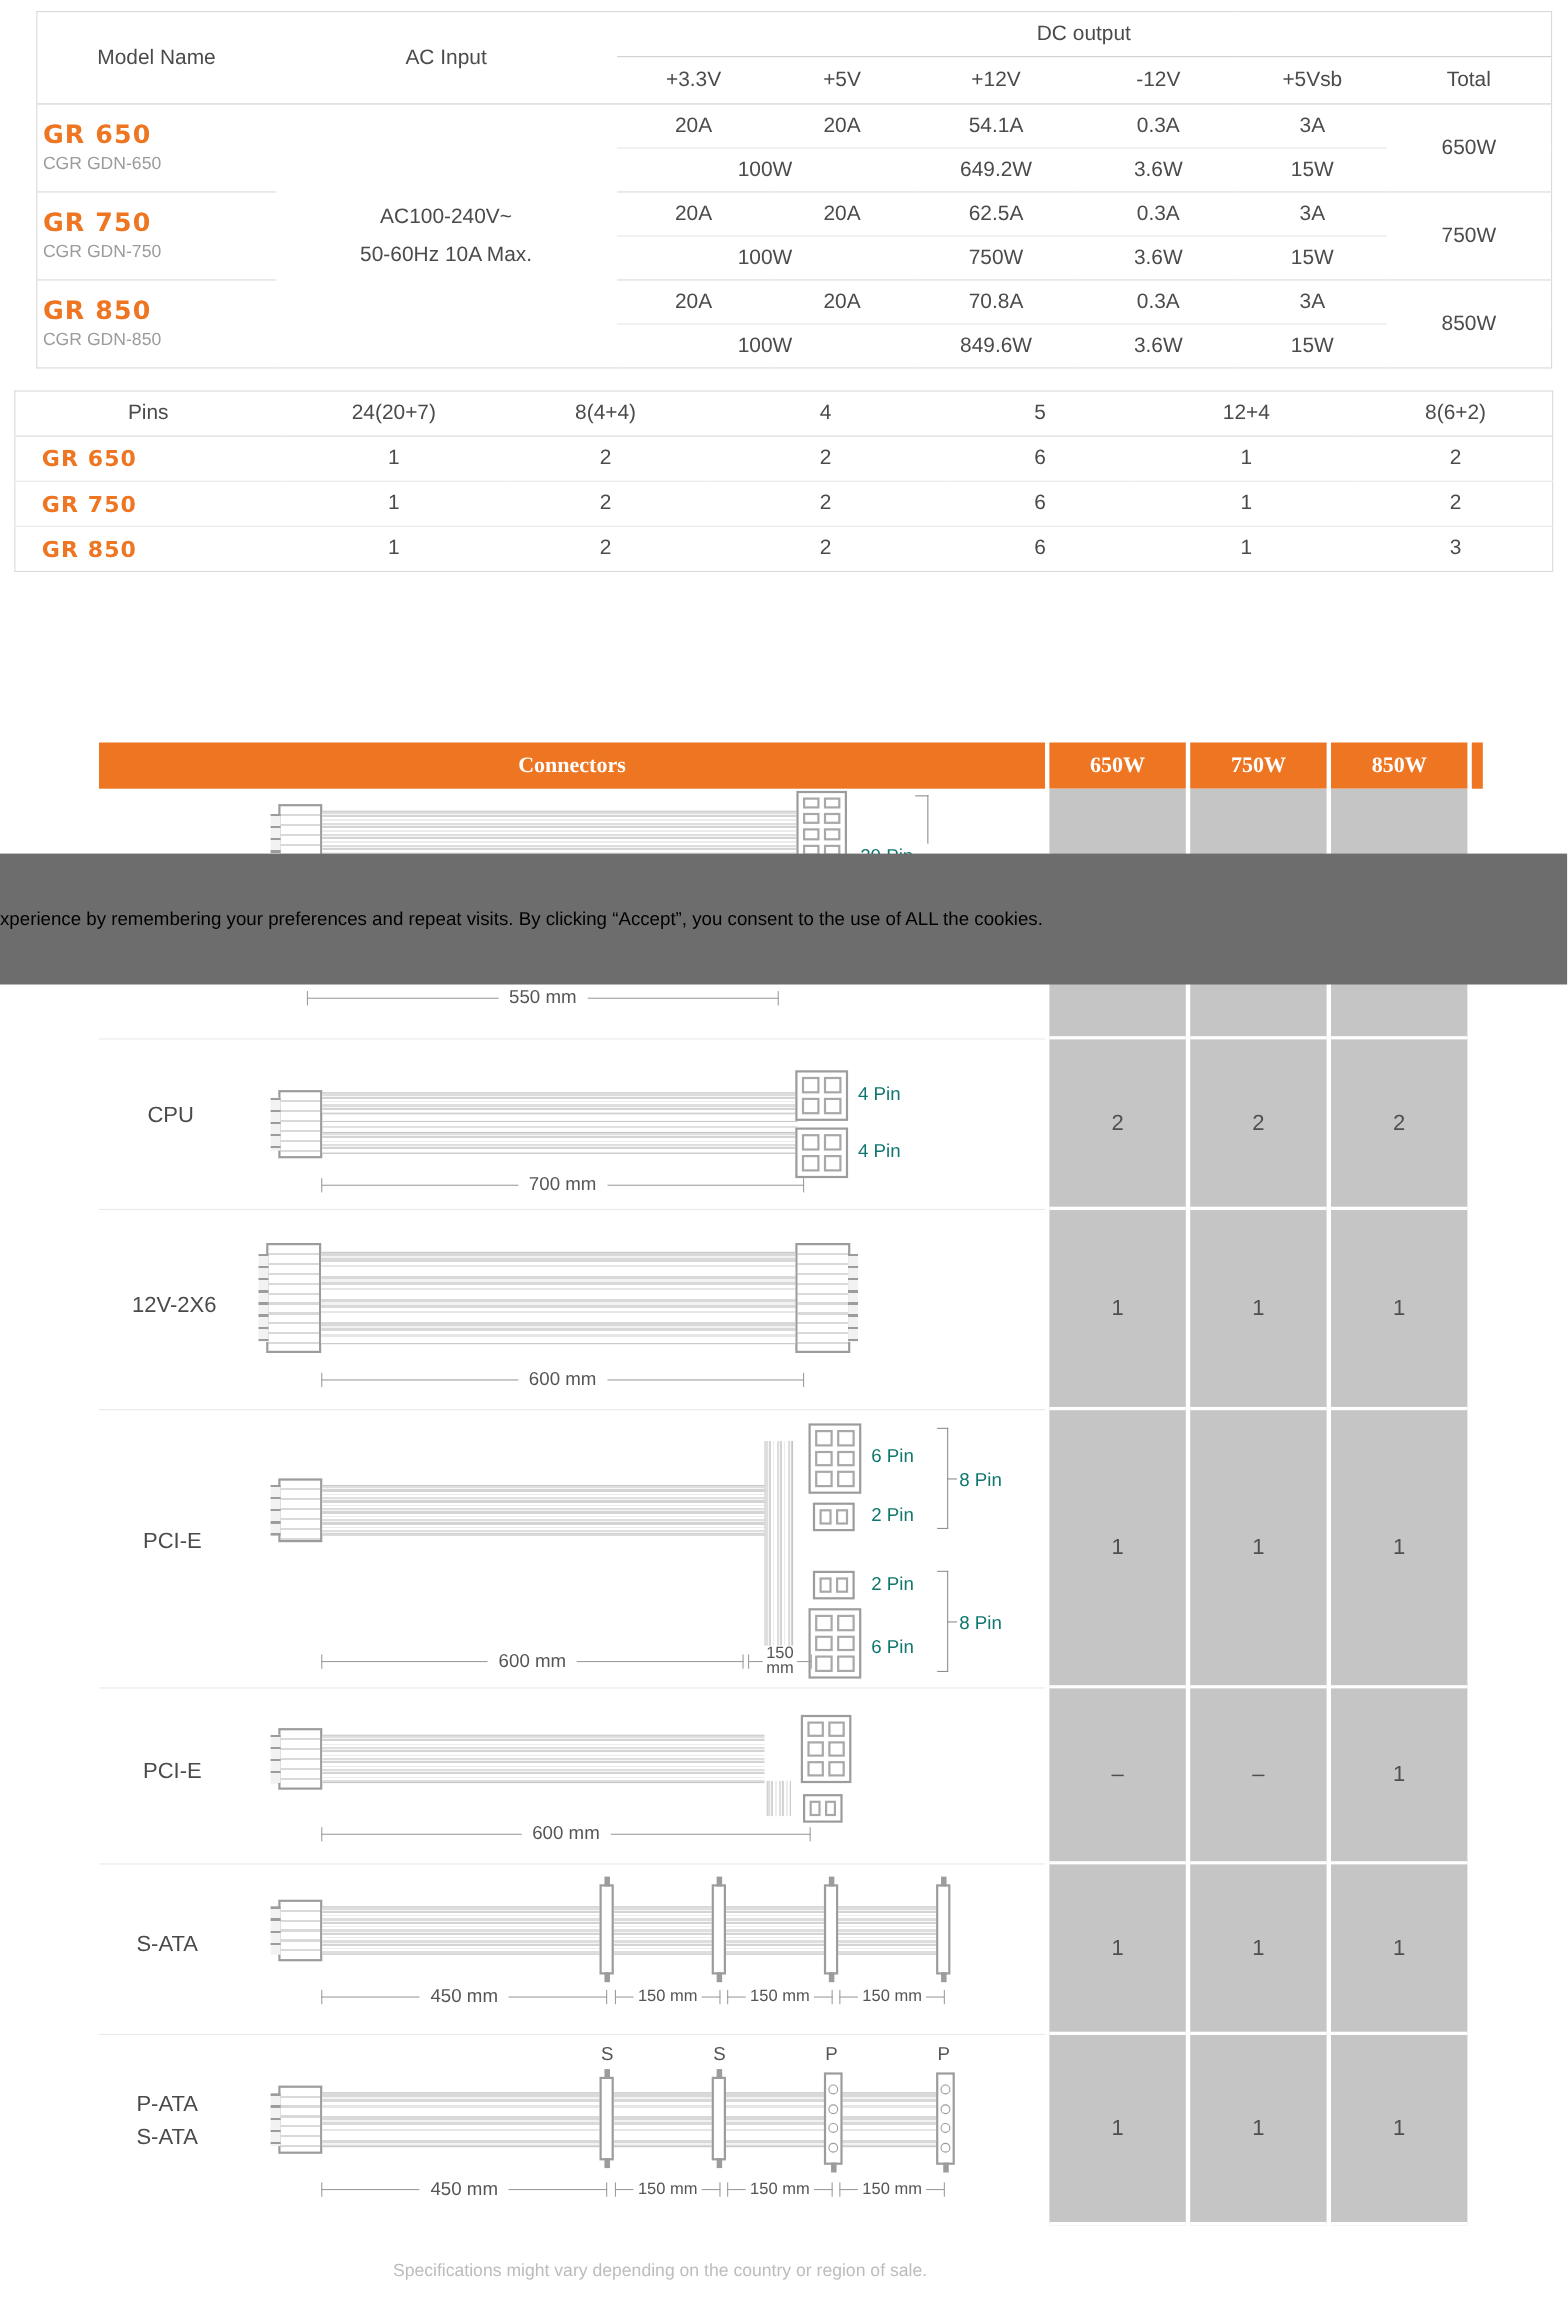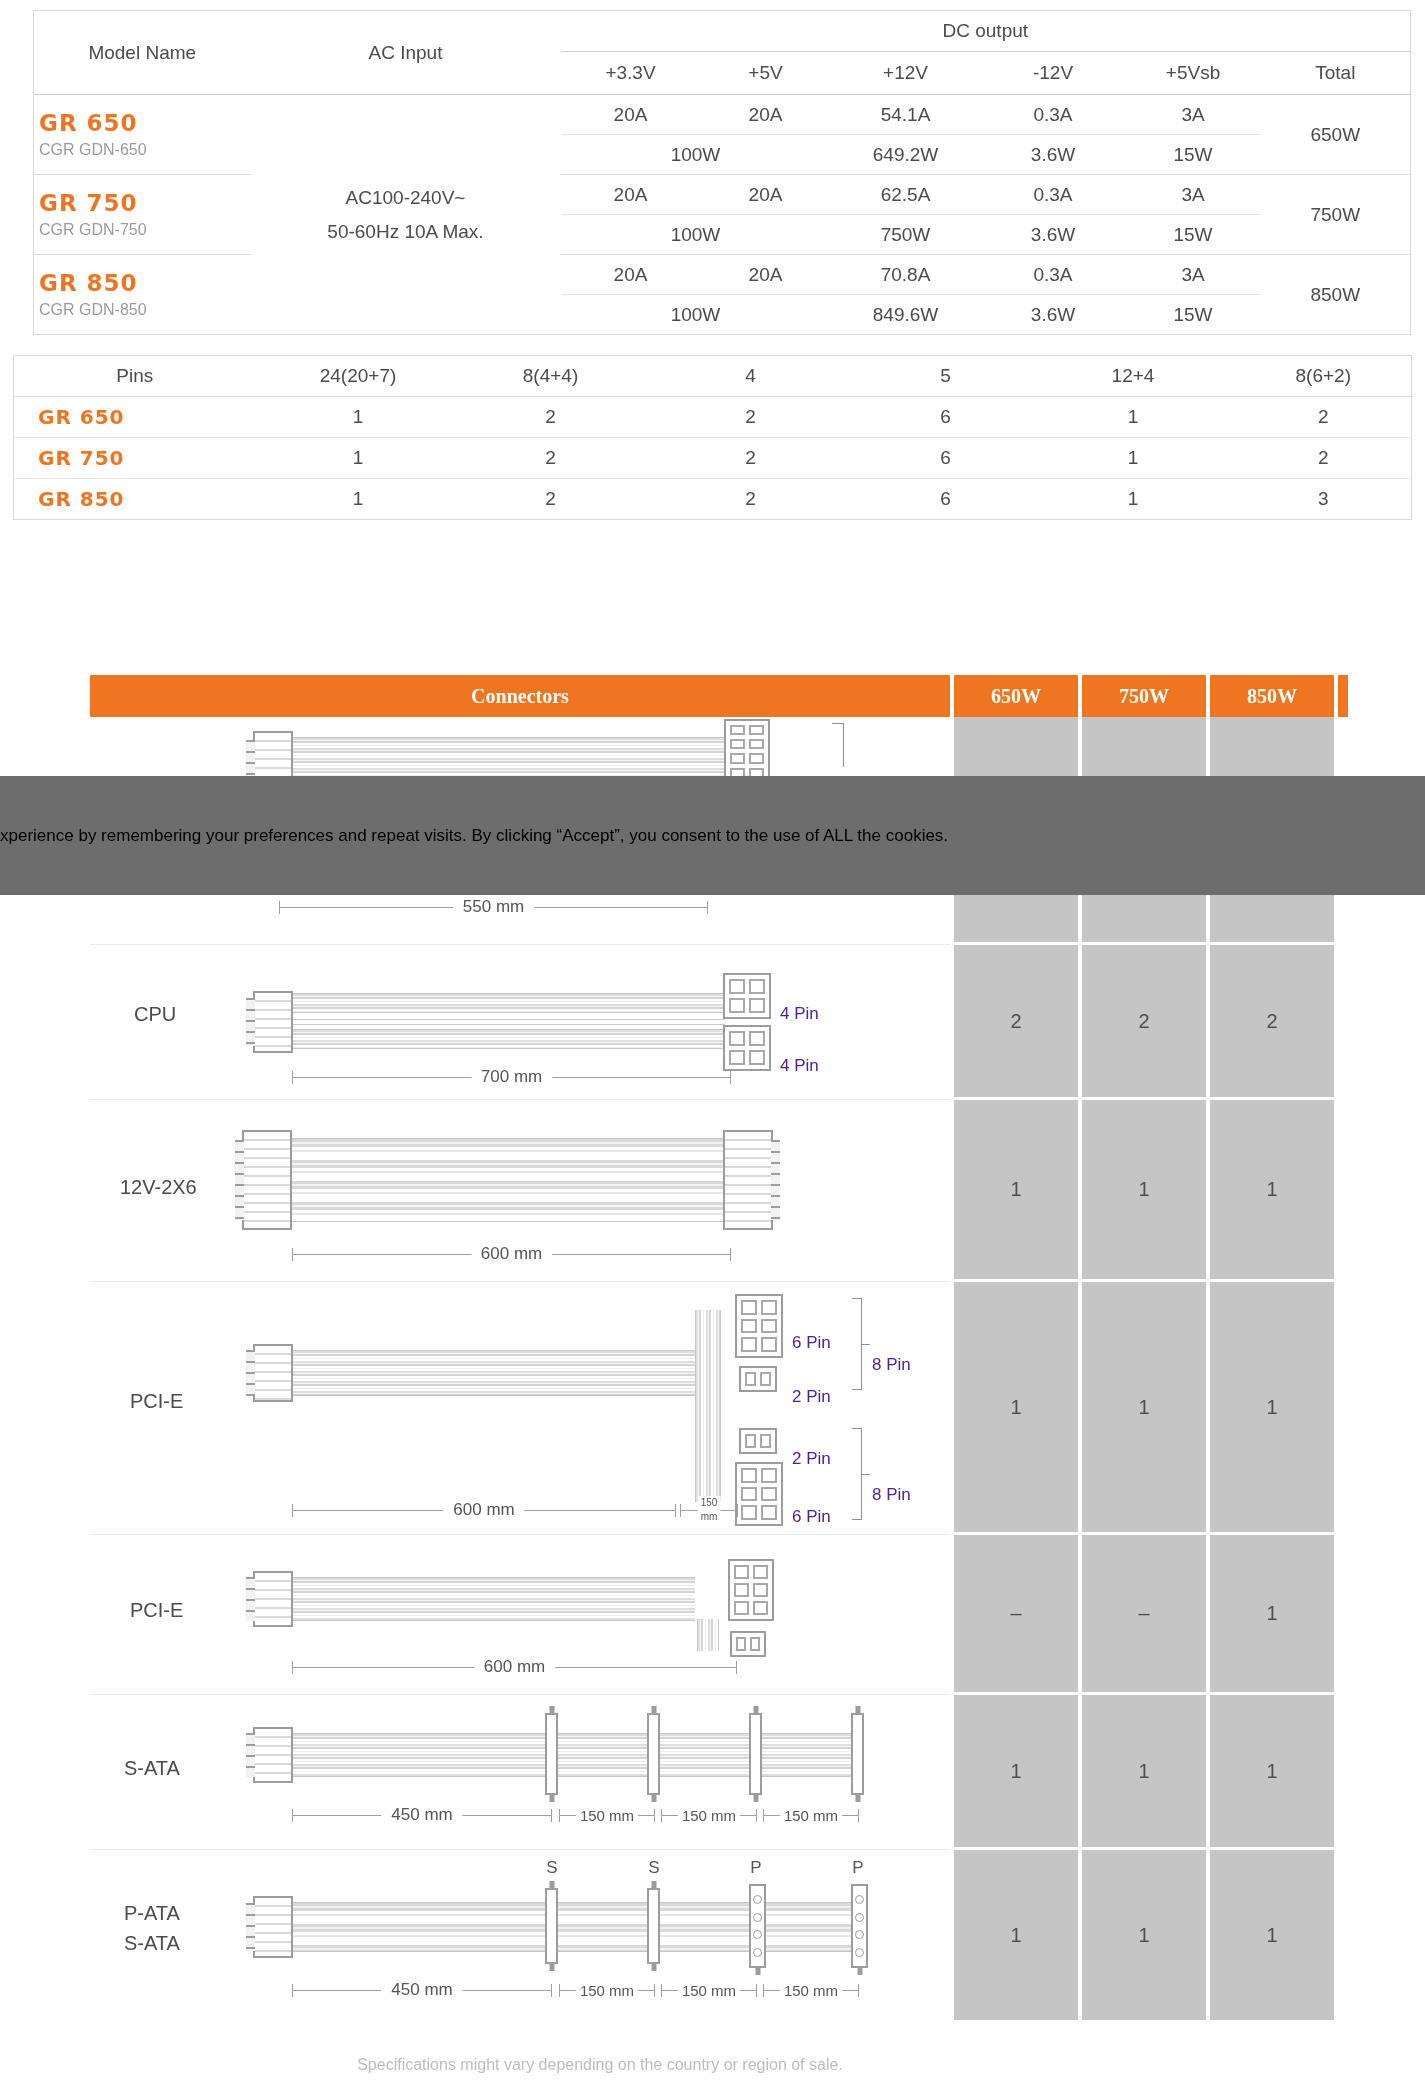--- a/index.html
+++ b/index.html
@@ -30,21 +30,21 @@
   .cables{position:absolute;left:90px;top:675px;width:1258px;}
   .cb-header{position:relative;height:42px;font-family:Liberation Serif, serif;}
   .cb-header .seg{position:absolute;top:0;height:42px;background:#ee7623;color:#fff;font-weight:700;font-size:20px;display:flex;align-items:center;justify-content:center;}
   .cb-row{position:relative;}
   .cb-row .diagram{position:absolute;left:0;top:0;width:860px;height:100%;box-sizing:border-box;}
   .cb-row.sep .diagram{border-bottom:1px solid #e9e9e9;}
   .val{position:absolute;top:0;height:100%;width:124px;background:#c5c5c5;display:flex;align-items:center;justify-content:center;font-size:20px;color:#4f4f4f;box-sizing:border-box;border-bottom:3px solid #fff;}
   .v1{left:864px}.v2{left:992px}.v3{left:1120px}
 
   .rowlbl{position:absolute;font-size:20px;color:#4a4a4a;white-space:nowrap;}
-  .pinlbl{position:absolute;font-size:17px;color:#4c1d95;white-space:nowrap;margin-top:19px;}
+  .pinlbl{position:absolute;font-size:17px;color:#0f766e;white-space:nowrap;}
   .marker{position:absolute;font-size:17px;color:#565656;width:14px;text-align:center;}
 
   .plug{position:absolute;box-sizing:border-box;background:repeating-linear-gradient(to bottom,#ffffff 0 7px,#d9d9d9 7px 9px);border:2px solid #9c9c9c;}
   .plug::before{content:"";position:absolute;left:-9px;top:8%;width:9px;height:84%;background:repeating-linear-gradient(to bottom,#9c9c9c 0 2px,#f2f2f2 2px 11px);}
   .plug.flip::before{left:auto;right:-9px;}
   .cable{position:absolute;box-sizing:border-box;border-top:1px solid #c6c6c6;border-bottom:1px solid #c6c6c6;background:repeating-linear-gradient(to bottom,#dedede 0 2px,#f6f6f6 2px 3px,#d4d4d4 3px 5px,#ffffff 5px 7px,#ececec 7px 8px,#ffffff 8px 10px);}
   .cable.coarse{background:repeating-linear-gradient(to bottom,#d9d9d9 0 3px,#f2f2f2 3px 5px,#d9d9d9 5px 8px,#ffffff 8px 11px,#e6e6e6 11px 13px,#ffffff 13px 21px);}
   .vcable{position:absolute;box-sizing:border-box;border-left:1px solid #c6c6c6;border-right:1px solid #c6c6c6;background:repeating-linear-gradient(to right,#dedede 0 2px,#f6f6f6 2px 3px,#d4d4d4 3px 5px,#ffffff 5px 7px,#ececec 7px 8px,#ffffff 8px 10px);}
   .hline{position:absolute;height:0;border-top:1px solid #c9c9c9;}
   .conn{position:absolute;box-sizing:border-box;background:#fff;border:2px solid #9c9c9c;display:grid;gap:4px;padding:4px;grid-template-columns:repeat(2,1fr);}
@@ -57,21 +57,21 @@
   .molex::after{content:"";position:absolute;left:50%;transform:translateX(-50%);bottom:-9px;width:5px;height:9px;background:#9c9c9c;}
   .brk{position:absolute;box-sizing:border-box;width:10px;border:1.5px solid #8f8f8f;border-left:none;}
   .brk::after{content:"";position:absolute;top:50%;right:-9px;width:9px;border-top:1.5px solid #8f8f8f;}
   .brk-atx{position:absolute;box-sizing:border-box;border-top:1.5px solid #8f8f8f;border-right:1.5px solid #8f8f8f;}
   .dim{position:absolute;height:13px;}
   .dim .line{position:absolute;left:0;right:0;top:6px;border-top:1px solid #9e9e9e;}
   .dim::before,.dim::after{content:"";position:absolute;top:0;width:1px;height:13px;background:#9e9e9e;}
   .dim::before{left:0}.dim::after{right:0}
   .dim .lbl{position:absolute;left:50%;top:6px;transform:translate(-50%,-50%);background:#fff;padding:0 10px;font-size:17px;color:#555;white-space:nowrap;}
   .dim.small .lbl{font-size:15px;padding:0 4px;}
-  .dim .lbl.stack{text-align:right;font-size:10px;line-height:14px;padding:0 3px;}
+  .dim .lbl.stack{text-align:right;font-size:15px;line-height:14px;padding:0 3px;}
   .dim .lbl.stack span{display:block;}
 
   
   .cookie{position:absolute;left:0;top:776px;width:1425px;height:119px;background:#6d6d6d;z-index:40;display:flex;align-items:center;}
   .cookie span{color:#000000;font-size:17px;white-space:nowrap;}
 
   .note{position:absolute;left:0;top:2056px;width:1200px;text-align:center;font-size:16px;color:#bcbcbc;}
 </style>
 </head>
 <body>

